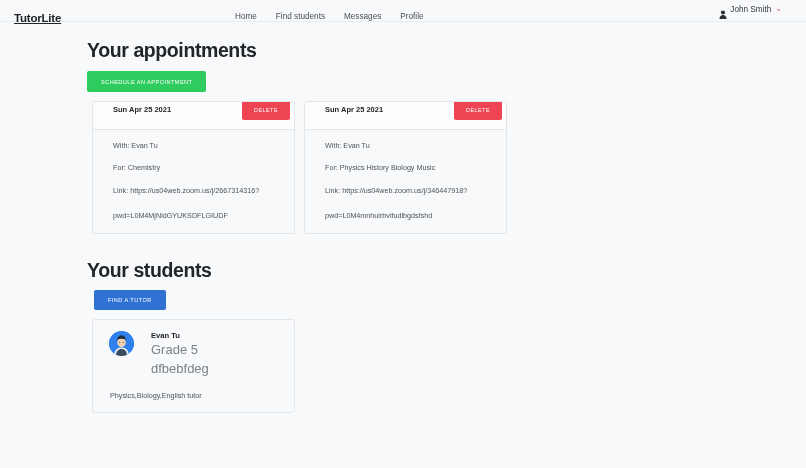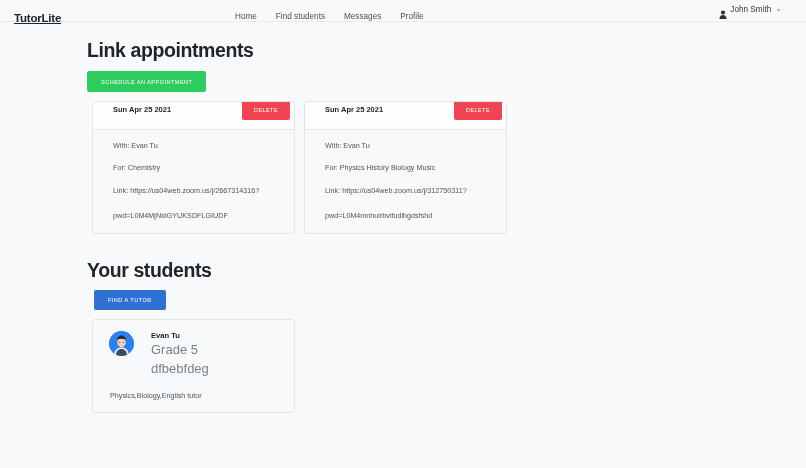--- a/index.html
+++ b/index.html
@@ -271,21 +271,21 @@
         <path d="M0.9 18 C0.9 12.4 4.1 10 8 10 C11.9 10 15.1 12.4 15.1 18 Z" fill="#2b2f33"></path>
       </svg>
     </span>
     <span class="user-name">John Smith</span>
     <span class="caret">⌄</span>
   </div>
 </div>
 
 <div class="content">
 
-  <h1 class="section-title" id="appointments-title">Link appointments</h1>
+  <h1 class="section-title" id="appointments-title">Your appointments</h1>
 
   <button class="btn btn-schedule">SCHEDULE AN APPOINTMENT</button>
 
   <div class="cards-row">
 
     <div class="card">
       <div class="card-header">
         <span class="card-date">Sun Apr 25 2021</span>
         <button class="btn-delete">DELETE</button>
       </div>
@@ -301,21 +301,21 @@
 
     <div class="card">
       <div class="card-header">
         <span class="card-date">Sun Apr 25 2021</span>
         <button class="btn-delete">DELETE</button>
       </div>
       <div class="card-body">
         <div class="card-line">With: Evan Tu</div>
         <div class="card-line">For: Physics History Biology Music</div>
         <div class="card-line card-link">
-          <span>Link: https://us04web.zoom.us/j/312750311?</span>
+          <span>Link: https://us04web.zoom.us/j/346447918?</span>
           <span class="pwd">pwd=L0M4mnhuirbvifudlbgdsfshd</span>
         </div>
       </div>
     </div>
 
   </div>
 
   <h1 class="section-title" id="students-title">Your students</h1>
 
   <button class="btn btn-find">FIND A TUTOR</button>

